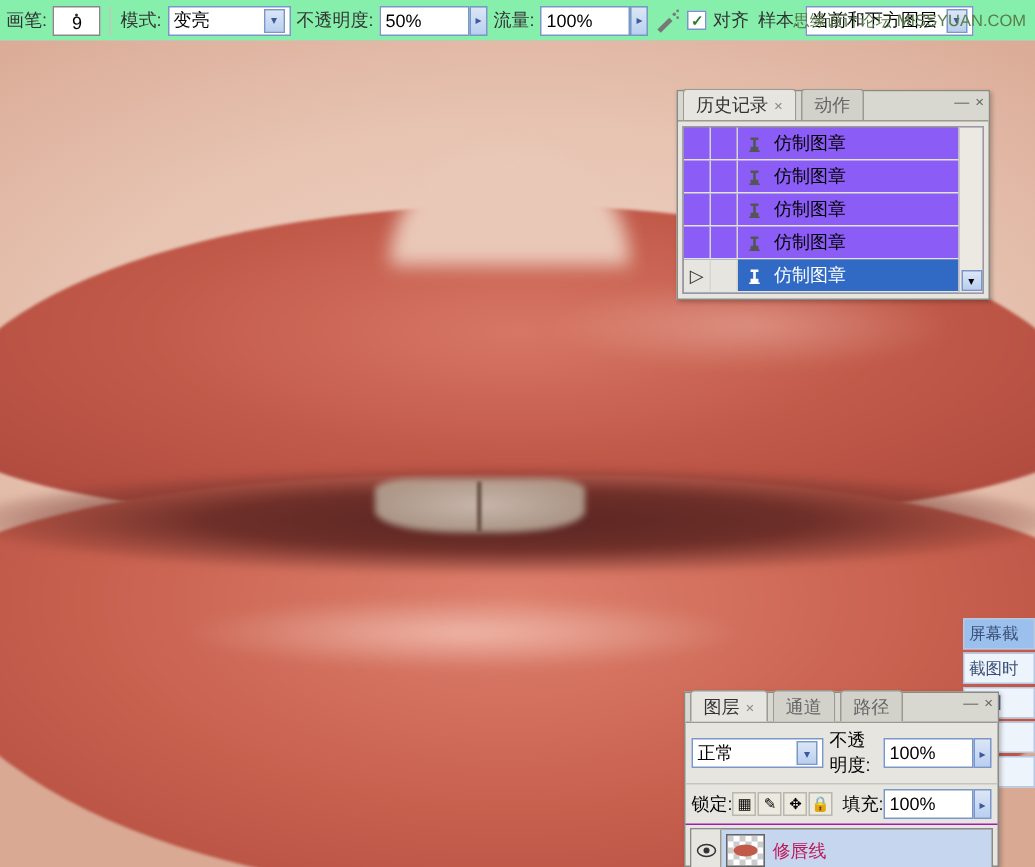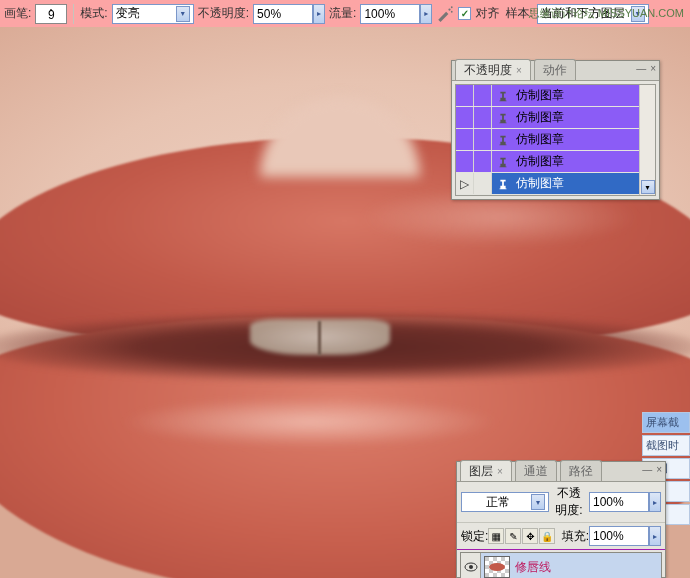--- a/index.html
+++ b/index.html
@@ -1,18 +1,18 @@
 <!DOCTYPE html>
 <html><head>
 <meta charset="utf-8">
 <style>
 * { box-sizing: border-box; margin: 0; padding: 0; font-family: "Microsoft YaHei", SimSun, sans-serif; font-size: 12px; }
 body { width: 690px; height: 578px; background: #fff; position: relative; overflow: hidden; }
 
-.toolbar { height: 28px; background: #fca5a5; border-bottom: 1px solid #9b9b93; display: flex; align-items: center; padding: 0 4px; gap: 4px; }
+.toolbar { height: 28px; background: #86efac; border-bottom: 1px solid #9b9b93; display: flex; align-items: center; padding: 0 4px; gap: 4px; }
 .toolbar .sep { width: 1px; height: 20px; background: #c5c5bd; margin: 0 2px; }
 .toolbar label { color: #333; white-space: nowrap; }
 .brush-preview { width: 32px; height: 20px; border: 1px solid #888; background: #fff; display: flex; flex-direction: column; align-items: center; justify-content: center; font-size: 8px; line-height: 8px; }
 .brush-preview .dot { width: 2px; height: 2px; background: #333; border-radius: 50%; }
 .dropdown { height: 20px; border: 1px solid #7b97c9; background: #fff; display: flex; align-items: center; padding: 0 3px; }
 .dropdown .val { min-width: 60px; font-family: Liberation Mono, monospace; }
 .dropdown .arrow { width: 14px; height: 16px; background: linear-gradient(#dce6f6,#b9cff0); border: 1px solid #7b97c9; display: flex; align-items: center; justify-content: center; color: #3b5a99; font-size: 8px; }
 .num-input { display: flex; align-items: center; }
 .num-input .box { width: 60px; height: 20px; border: 1px solid #7b97c9; background: #fff; display: flex; align-items: center; padding: 0 3px; }
 .num-input .arrow { width: 12px; height: 20px; background: linear-gradient(#dce6f6,#b9cff0); border: 1px solid #7b97c9; display: flex; align-items: center; justify-content: center; font-size: 8px; color: #3b5a99; }
@@ -48,21 +48,21 @@
 .history-row .label { flex: 1; padding-left: 2px; }
 .history-row.selected { background: #316ac5; color: #fff; }
 .history-row.selected .col1, .history-row.selected .mark { background: #e6e5df; color: #333; }
 .history-scroll { width: 16px; background: #ece9e2; border-left: 1px solid #c9c9c2; display: flex; flex-direction: column; justify-content: flex-end; align-items: center; }
 .history-scroll .down { width: 14px; height: 14px; background: linear-gradient(#dce6f6,#b9cff0); border: 1px solid #7b97c9; font-size: 8px; display: flex; align-items: center; justify-content: center; margin: 1px; }
 .history-body { display: flex; }
 .history-rows { flex: 1; }
 .stamp-icon svg { width: 14px; height: 14px; }
 
 .layers-panel { left: 456px; top: 461px; width: 210px; height: 117px; }
-.layers-opts { display: flex; align-items: center; gap: 4px; padding: 3px 4px; border-bottom: 1px solid #c5c5bd; text-align: center; }
+.layers-opts { display: flex; align-items: center; gap: 4px; padding: 3px 4px; border-bottom: 1px solid #c5c5bd; }
 .layers-opts .dropdown .val { min-width: 66px; }
 .layers-lock { display: flex; align-items: center; gap: 0; padding: 3px 4px; border-bottom: 1px solid #a21caf; }
 .lock-icons { display: flex; gap: 1px; }
 .lock-icons span { width: 16px; height: 16px; border: 1px solid #b8b8b0; background: #eceade; display: flex; align-items: center; justify-content: center; font-size: 10px; }
 .layer-row { height: 30px; display: flex; align-items: center; background: #c5d6ee; border: 1px solid #8a8a82; margin: 2px 3px 0; }
 .layer-row .eye { width: 20px; height: 100%; border-right: 1px solid #9b9b93; background: #e6e5df; display: flex; align-items: center; justify-content: center; }
 .layer-row .thumb { width: 26px; height: 22px; margin: 0 3px; border: 1px solid #666; background: repeating-conic-gradient(#fff 0 25%, #ccc 0 50%) 0 0/8px 8px; position: relative; }
 .layer-row .thumb::after { content: ""; position: absolute; left: 4px; top: 6px; width: 16px; height: 8px; background: #c25a4a; border-radius: 50%; }
 .layer-row .name { flex: 1; padding-left: 2px; color: #be185d; }
 
@@ -132,21 +132,21 @@
   <div class="highlight1"></div>
   <div class="highlight2"></div>
 </div>
 
 <div class="panel history-panel">
   <div class="ctrl">
     <span>—</span>
     <span>×</span>
   </div>
   <div class="tabs">
-    <div class="tab"><span>不透明度</span><span class="x">×</span></div>
+    <div class="tab"><span>历史记录</span><span class="x">×</span></div>
     <div class="tab inactive"><span>动作</span></div>
   </div>
   <div class="history-list">
     <div class="history-body">
       <div class="history-rows">
         <div class="history-row">
           <div class="mark"></div>
             <div class="col1"></div>
           <div class="icon stamp-icon">
               <svg viewBox="0 0 16 16">

